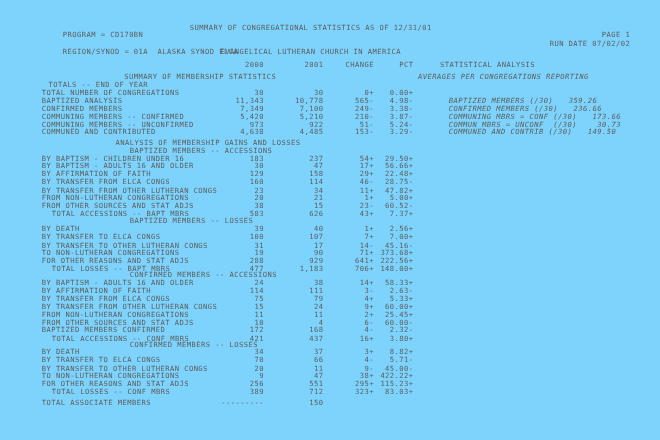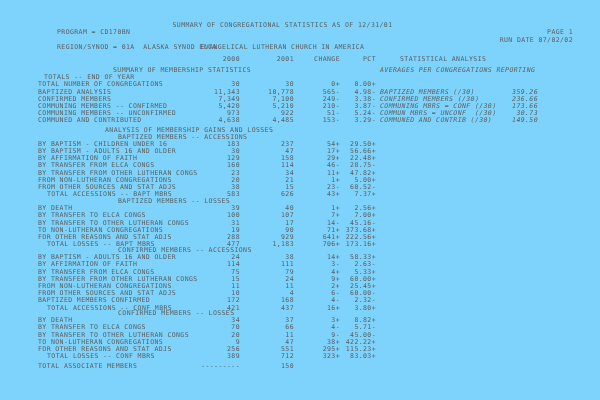--- a/index.html
+++ b/index.html
@@ -16,21 +16,21 @@
   .h-summary{padding-left:75px;}
   .h-totals{padding-left:6px;}
   .h-analysis{padding-left:67px;}
   .h-sub{padding-left:80px;}
   .row{display:grid;grid-template-columns:162px 40px 54px 46px 36px;height:7.2px;}
   .c{white-space:pre;overflow:visible;}
   .c.num{text-align:right;}
   .c.tindent{padding-left:9px;}
   #stat-panel{position:absolute;left:380px;width:158px;font-style:italic;}
   #stat-panel .gap{height:14.4px;}
-  .stat-row{display:grid;grid-template-columns:1fr 40px;height:7.2px;white-space:pre;}
+  .stat-row{display:grid;grid-template-columns:1fr 40px;height:7.2px;white-space:pre;margin-left:28px;}
   .stat-row .v{text-align:right;}
 </style>
 </head>
 <body>
 
 <div class="page">
 
   <div class="abs" style="left:57px;top:29px">PROGRAM = CD170BN</div>
   <div class="center-line" style="top:44px">EVANGELICAL LUTHERAN CHURCH IN AMERICA</div>
   <div class="right-line" style="top:29px">PAGE 1</div>
@@ -209,21 +209,21 @@
           <span class="c num">288</span>
           <span class="c num">929</span>
           <span class="c num">641+</span>
           <span class="c num">222.56+</span>
         </div>
         <div class="row">
           <span class="c tindent">TOTAL LOSSES -- BAPT MBRS</span>
           <span class="c num">477</span>
           <span class="c num">1,183</span>
           <span class="c num">706+</span>
-          <span class="c num">173.16+</span>
+          <span class="c num">148.00+</span>
         </div>
       </div>
   </div>
 
   <div class="block" style="top:247px">
     <div class="h h-sub">CONFIRMED MEMBERS -- ACCESSIONS</div>
     <div>
         <div class="row">
           <span class="c">BY BAPTISM - ADULTS 16 AND OLDER</span>
           <span class="c num">24</span>

